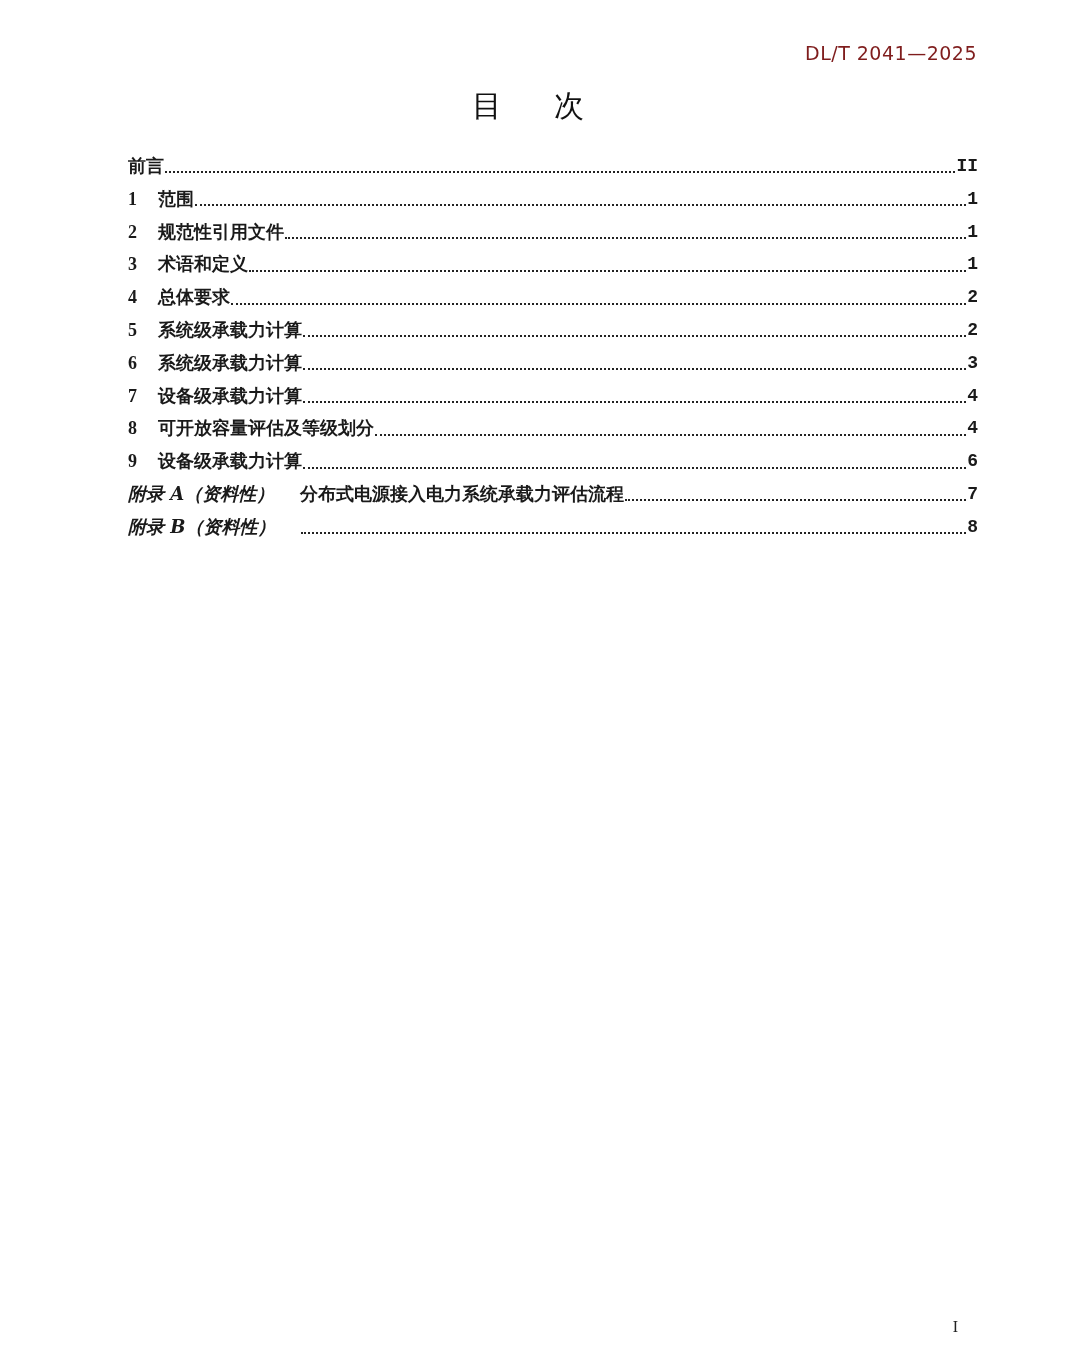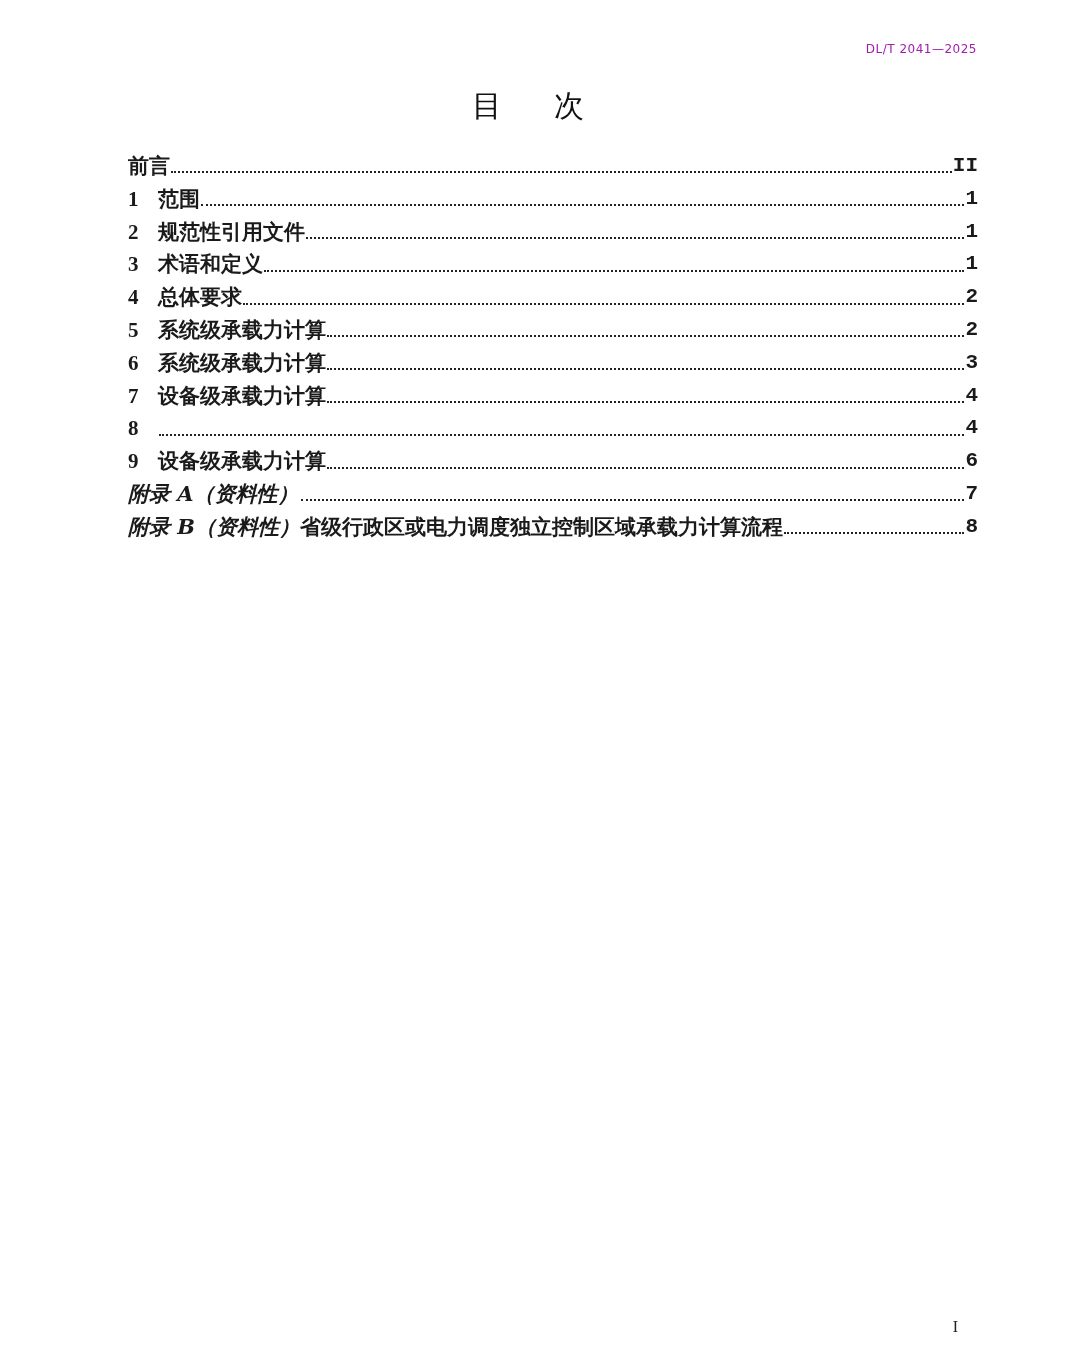--- a/index.html
+++ b/index.html
@@ -13,23 +13,23 @@
       position: relative;
       overflow: hidden;
       color: #1a1a1a;
       font-family: "DejaVu Serif", "Liberation Serif", serif;
     }
     .doc-code {
       position: absolute;
       top: 42px;
       right: 103px;
       font-family: "DejaVu Sans", "Liberation Sans", sans-serif;
-      font-size: 12px;
+      font-size: 19px;
       letter-spacing: 0.5px;
-      color: #a21caf;
+      color: #7f1d1d;
     }
     .page-title {
       position: absolute;
       top: 86px;
       left: 0;
       width: 1108px;
       text-align: center;
       font-family: "DejaVu Sans", "Liberation Sans", sans-serif;
       font-size: 30px;
       letter-spacing: 52px;
@@ -39,21 +39,21 @@
       position: absolute;
       top: 150px;
       left: 128px;
       width: 850px;
     }
     .toc-row {
       display: flex;
       align-items: flex-end;
       height: 32.8px;
       line-height: 32.8px;
-      font-size: 21px;
+      font-size: 18px;
       font-weight: bold;
       white-space: nowrap;
     }
     .toc-num {
       width: 30px;
       flex: 0 0 30px;
       font-family: "Liberation Serif", serif;
       font-weight: bold;
     }
     .toc-prefix {
@@ -153,38 +153,39 @@
 
   <div class="toc-row">
     <span class="toc-num">7</span>
     <span class="toc-label">设备级承载力计算</span>
     <span class="toc-dots"></span>
     <span class="toc-page">4</span>
   </div>
 
   <div class="toc-row">
     <span class="toc-num">8</span>
+    <span class="toc-label">可开放容量评估及等级划分</span>
     <span class="toc-dots"></span>
     <span class="toc-page">4</span>
   </div>
 
   <div class="toc-row">
     <span class="toc-num">9</span>
     <span class="toc-label">设备级承载力计算</span>
     <span class="toc-dots"></span>
     <span class="toc-page">6</span>
   </div>
 
   <div class="toc-row">
     <span class="toc-prefix">附录 A（资料性）</span>
+    <span class="toc-label">分布式电源接入电力系统承载力评估流程</span>
     <span class="toc-dots"></span>
     <span class="toc-page">7</span>
   </div>
 
   <div class="toc-row">
     <span class="toc-prefix">附录 B（资料性）</span>
-    <span class="toc-label">省级行政区或电力调度独立控制区域承载力计算流程</span>
     <span class="toc-dots"></span>
     <span class="toc-page">8</span>
   </div>
 </div>
 
 <div class="page-footer">I</div>
 
 </body></html>

